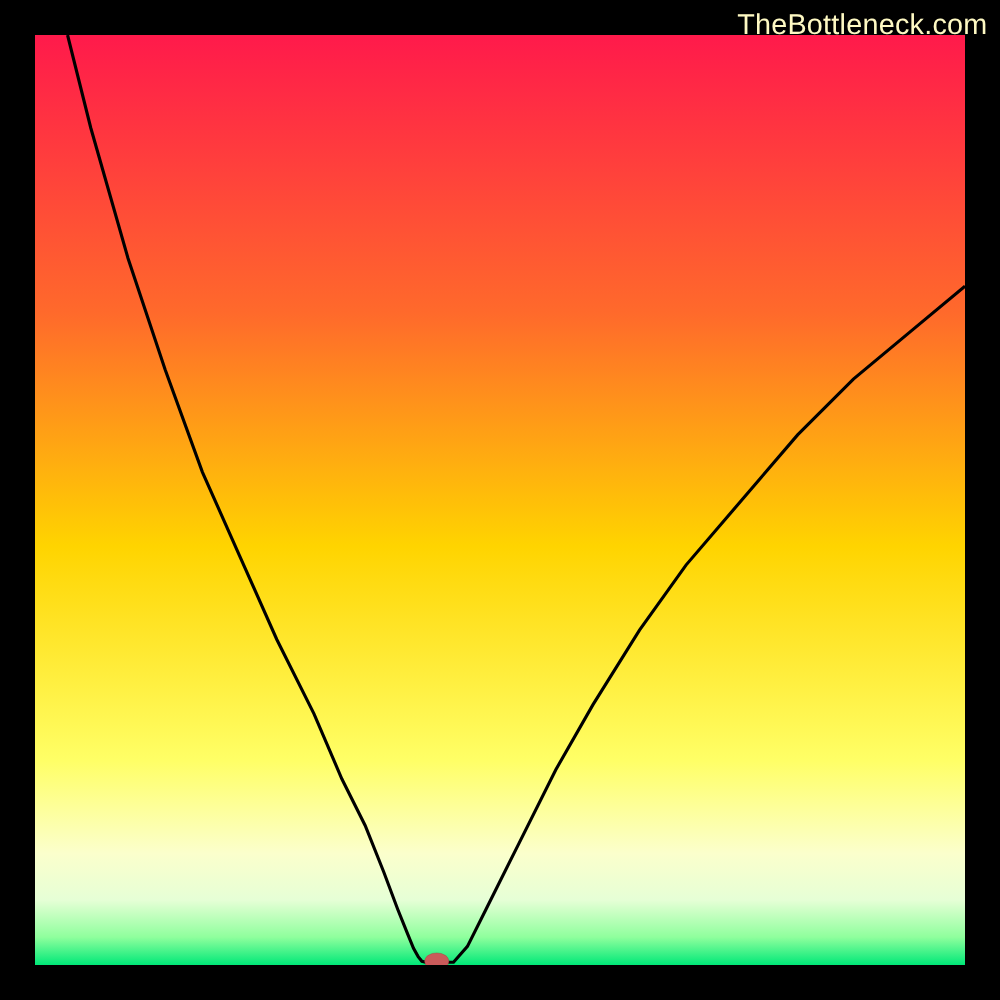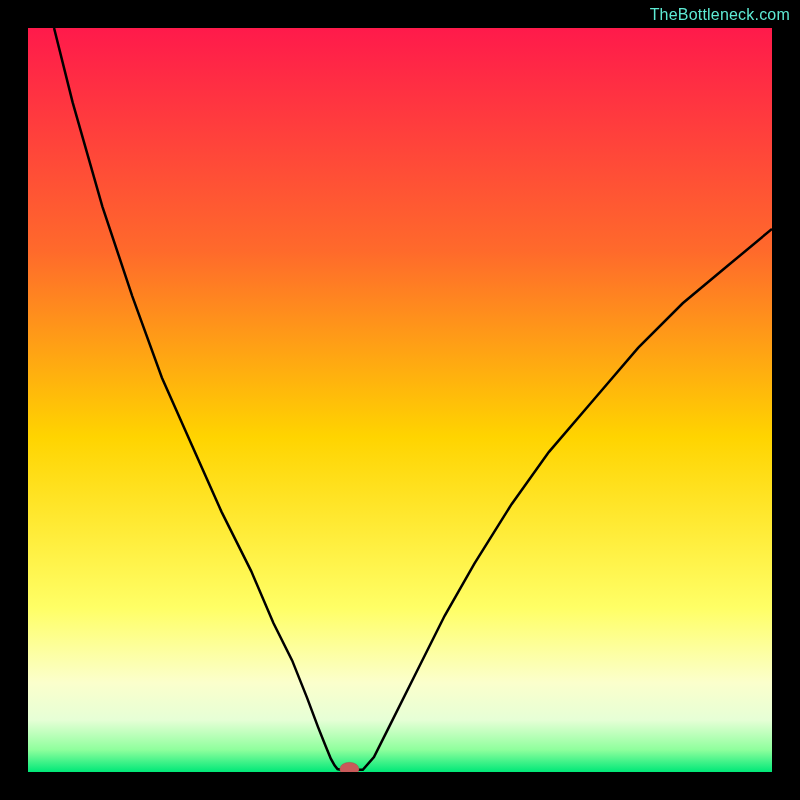--- a/index.html
+++ b/index.html
@@ -22,22 +22,22 @@
     left: 28px;
     top: 28px;
     width: 744px;
     height: 744px;
     overflow: hidden;
   }
   .watermark {
     position: absolute;
     top: 6px;
     right: 10px;
-    color: #5eead4;
-    font-size: 16px;
+    color: #fef9c3;
+    font-size: 23px;
     font-weight: 500;
     letter-spacing: 0.2px;
     user-select: none;
   }
   svg { display: block; }
 </style>
 </head>
 <body>
 
 <div class="frame">

